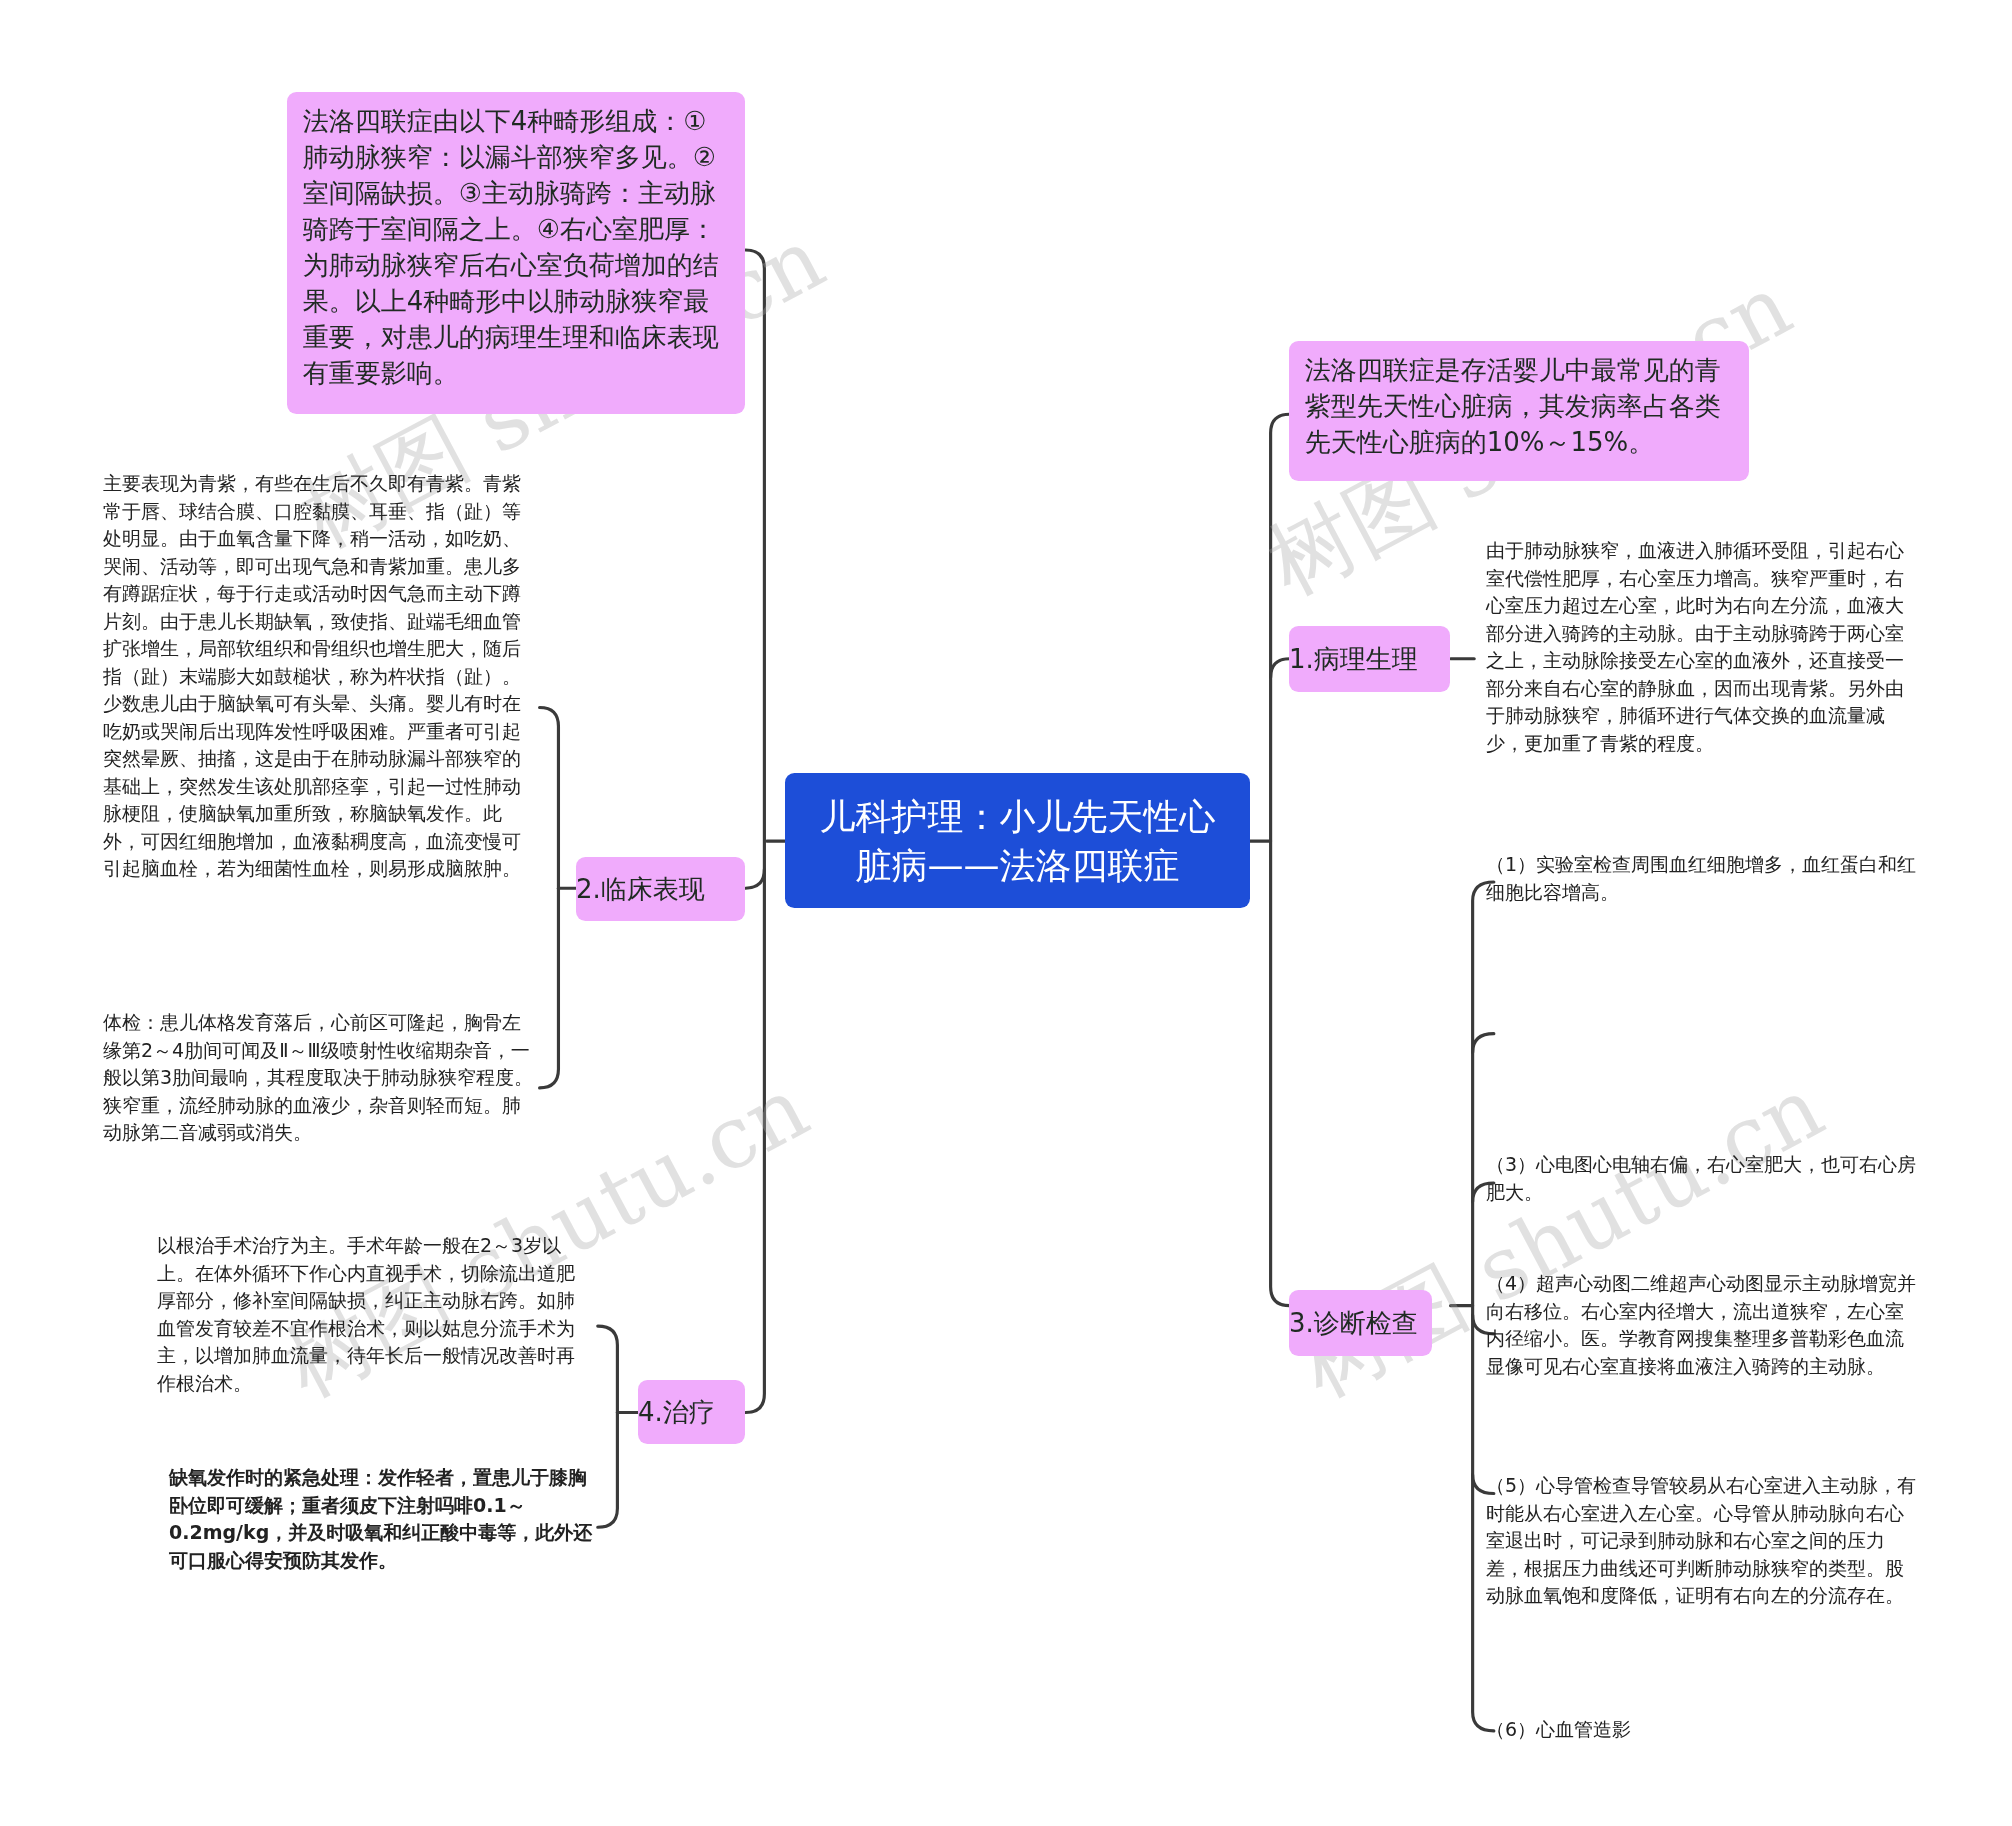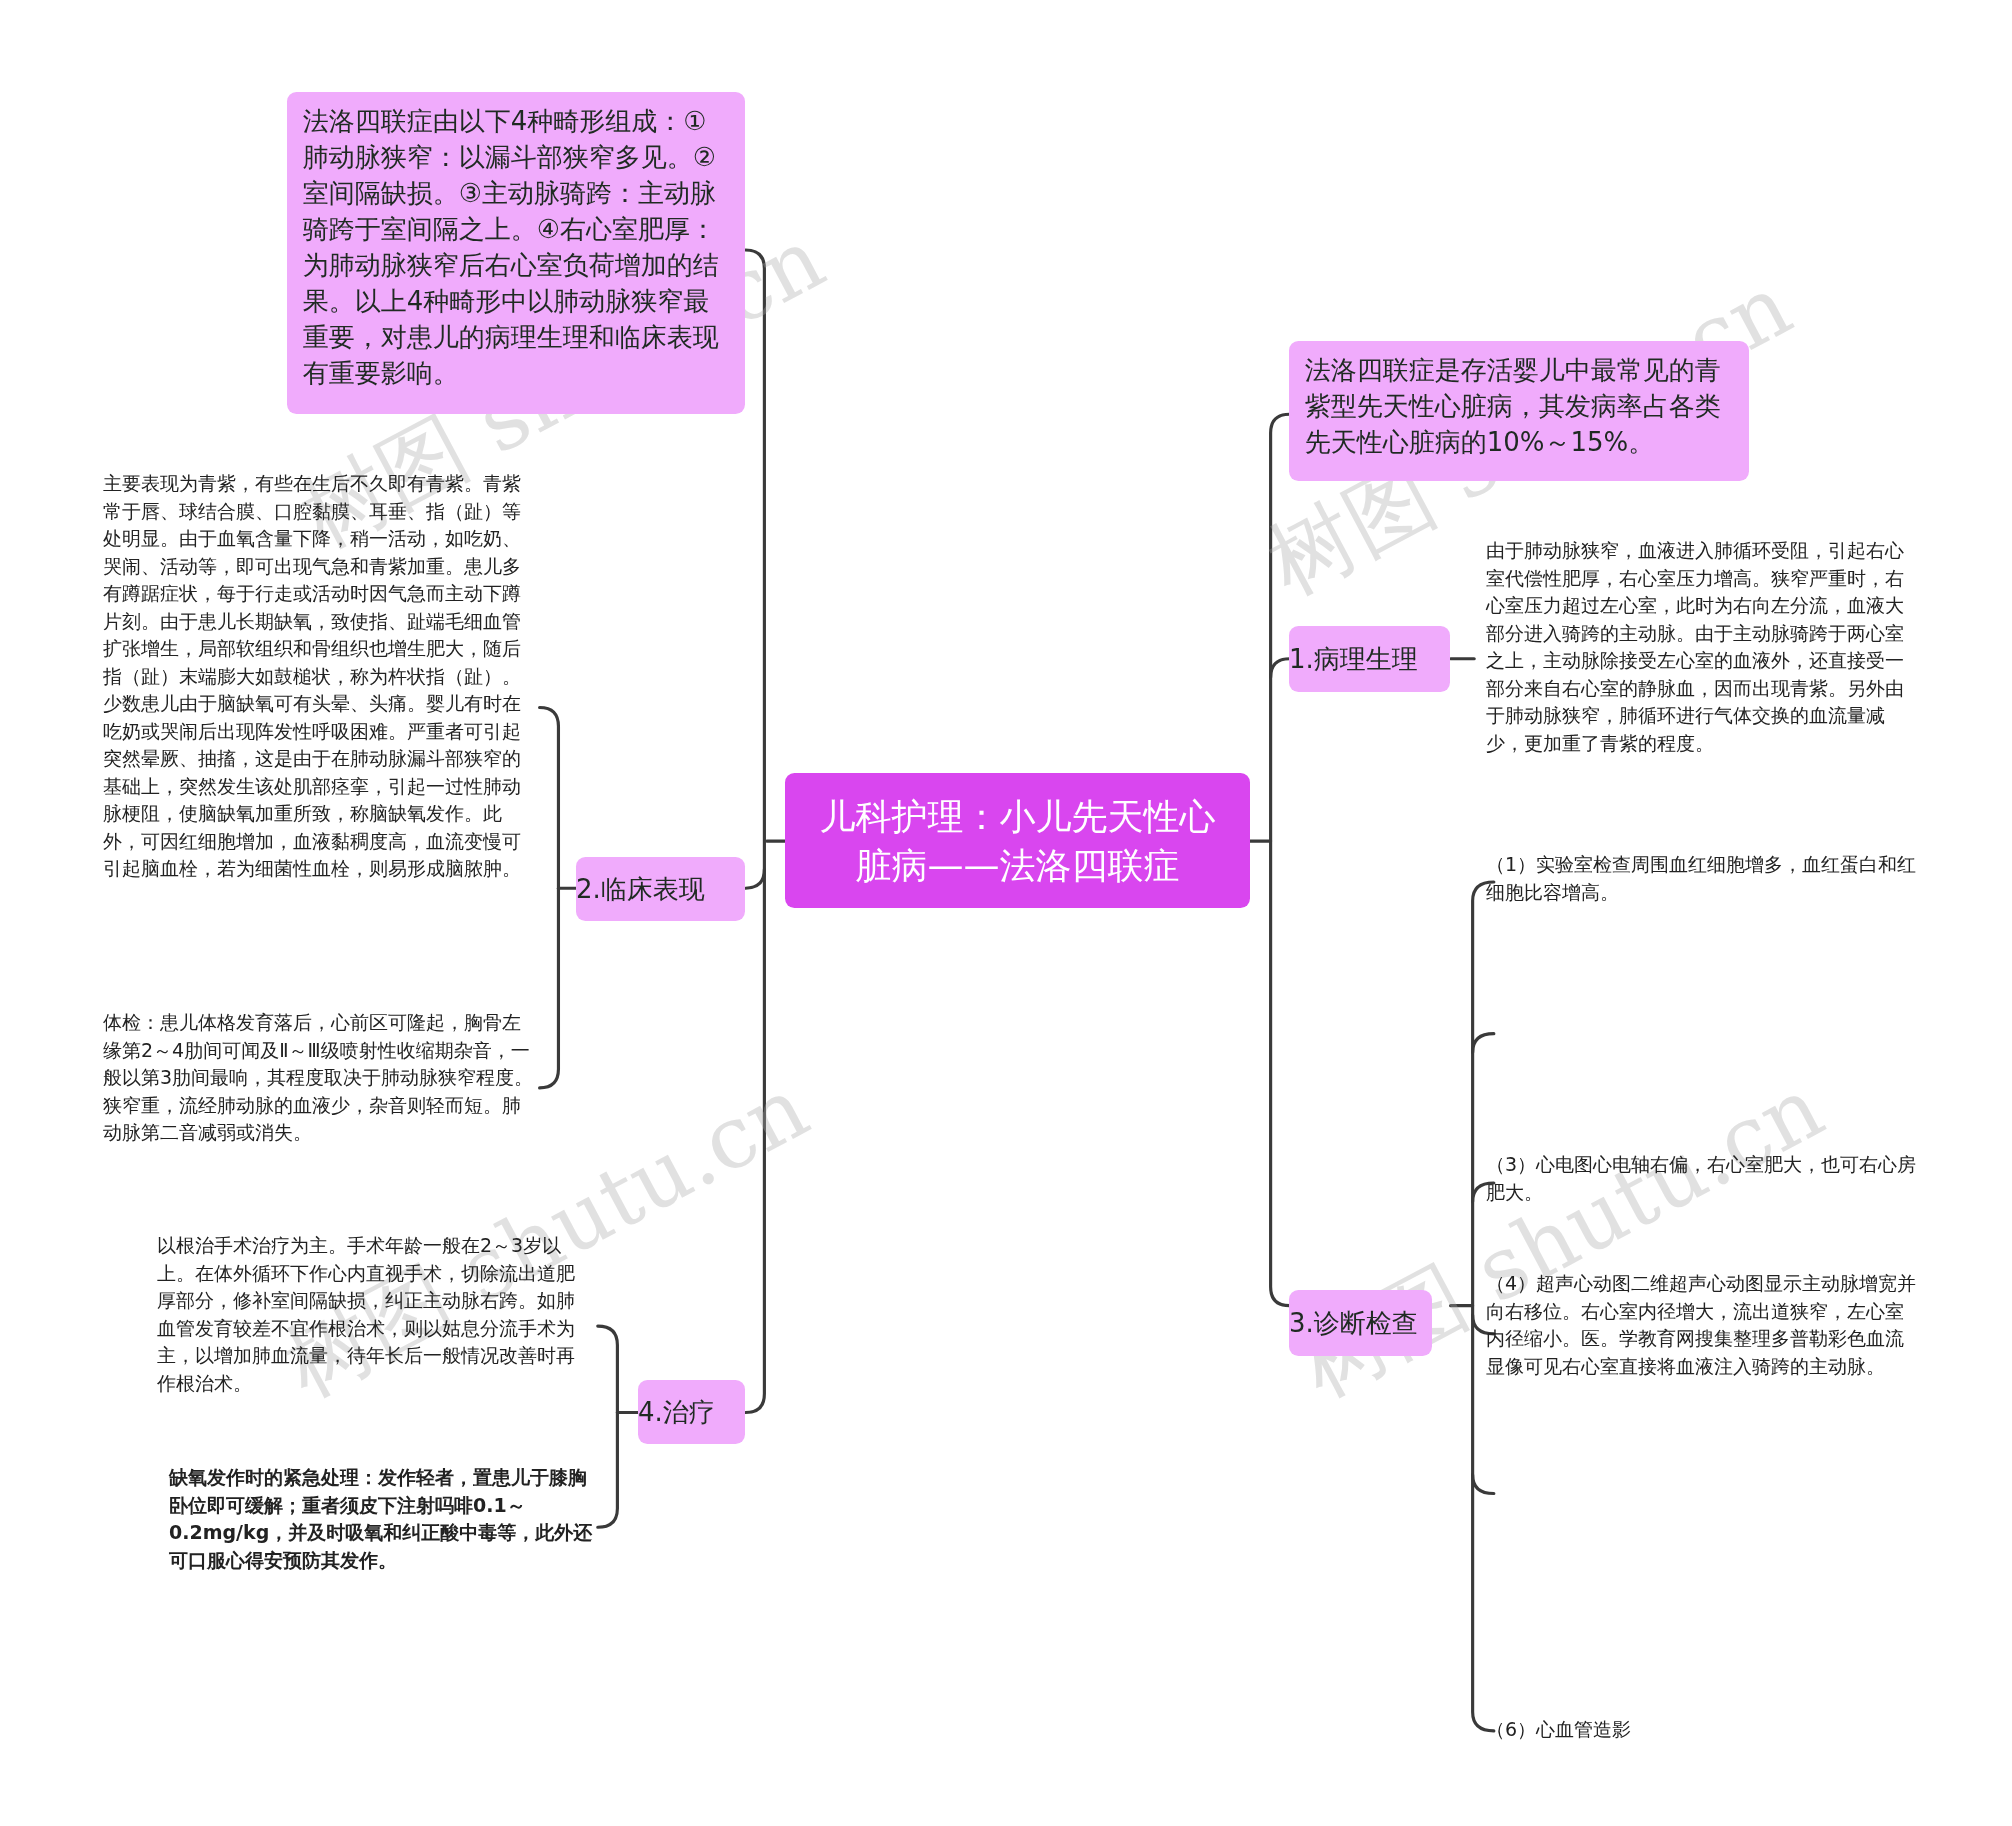--- a/index.html
+++ b/index.html
@@ -1,21 +1,21 @@
 <!DOCTYPE html>
 <html style="font-size:12.6px"><head>
 <meta charset="utf-8">
 <style>
   html, body { margin: 0; padding: 0; background: #ffffff; }
   body { width: 2013px; height: 1826px; position: relative; overflow: hidden;
          font-family: "DejaVu Sans", "Liberation Sans", sans-serif; color: #222; }
   .canvas { position: absolute; left: 0; top: 0; width: 2013px; height: 1826px; }
   svg.links { position: absolute; left: 0; top: 0; }
   .node { position: absolute; box-sizing: border-box; }
-  .root { background: #d946ef; color: #ffffff; border-radius: 9.4px;
+  .root { background: #1d4ed8; color: #ffffff; border-radius: 9.4px;
           font-size: 36px; line-height: 49px; text-align: center;
           display: flex; align-items: center; justify-content: center; padding: 0 23.6px; }
   .green { background: #f0abfc; border-radius: 9.4px; color: #1f2a22; }
   .branch { font-size: 26px; display: flex; align-items: center; }
   .bigbox { font-size: 26px; line-height: 36px; padding: 11px 15.7px; }
   .leaf { font-size: 19px; line-height: 27.5px; color: #222; white-space: normal; }
   .wm { position: absolute; color: rgba(170,170,170,0.35); font-size: 86px;
         font-family: "DejaVu Serif", serif; transform: rotate(-28deg); white-space: nowrap;
         pointer-events: none; }
 </style>
@@ -105,18 +105,21 @@
   </div>
   <div class="node leaf" style="left:1486px; top:851px; width:436px;">
     <span>（1）实验室检查周围血红细胞增多，血红蛋白和红细胞比容增高。</span>
   </div>
   <div class="node leaf" style="left:1486px; top:1151px; width:436px;">
     <span>（3）心电图心电轴右偏，右心室肥大，也可右心房肥大。</span>
   </div>
   <div class="node leaf" style="left:1486px; top:1270px; width:436px;">
     <span>（4）超声心动图二维超声心动图显示主动脉增宽并向右移位。右心室内径增大，流出道狭窄，左心室内径缩小。医。学教育网搜集整理多普勒彩色血流显像可见右心室直接将血液注入骑跨的主动脉。</span>
   </div>
+  <div class="node leaf" style="left:1486px; top:1472px; width:436px;">
+    <span>（5）心导管检查导管较易从右心室进入主动脉，有时能从右心室进入左心室。心导管从肺动脉向右心室退出时，可记录到肺动脉和右心室之间的压力差，根据压力曲线还可判断肺动脉狭窄的类型。股动脉血氧饱和度降低，证明有右向左的分流存在。</span>
+  </div>
   <div class="node leaf" style="left:1486px; top:1716px; width:436px;">
     <span>（6）心血管造影</span>
   </div>
 
 </div>
 
 
 </body></html>

